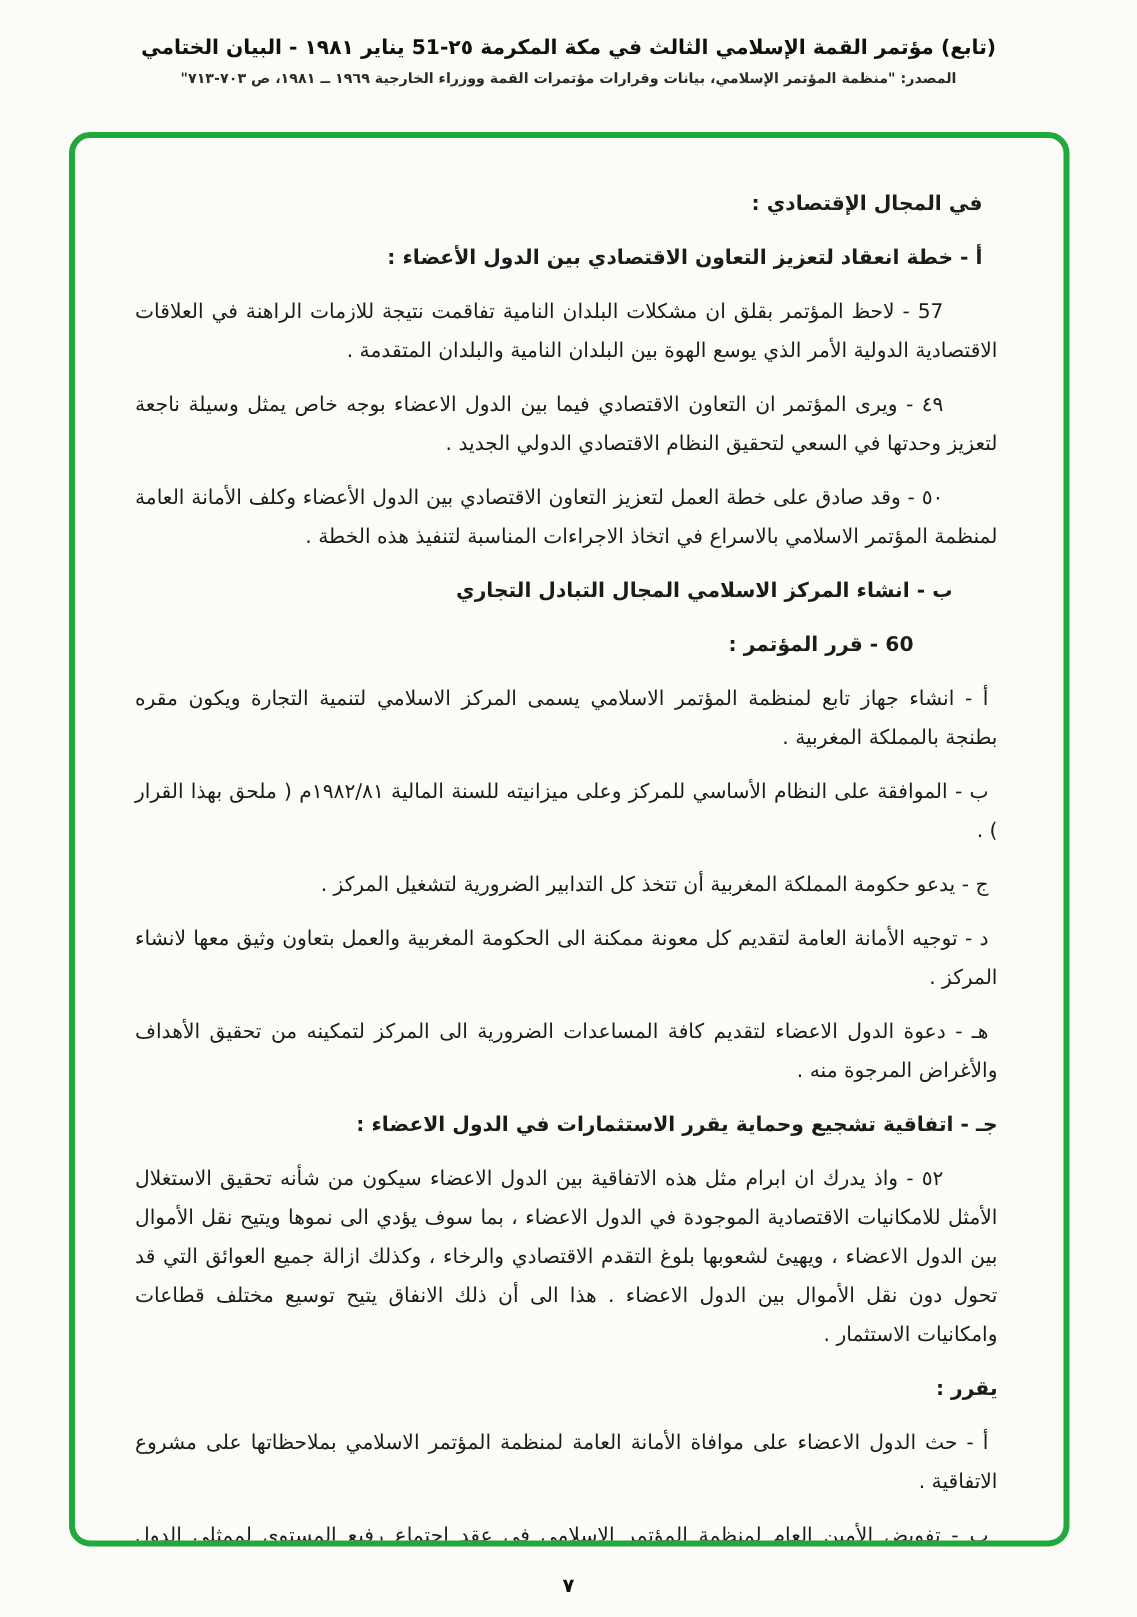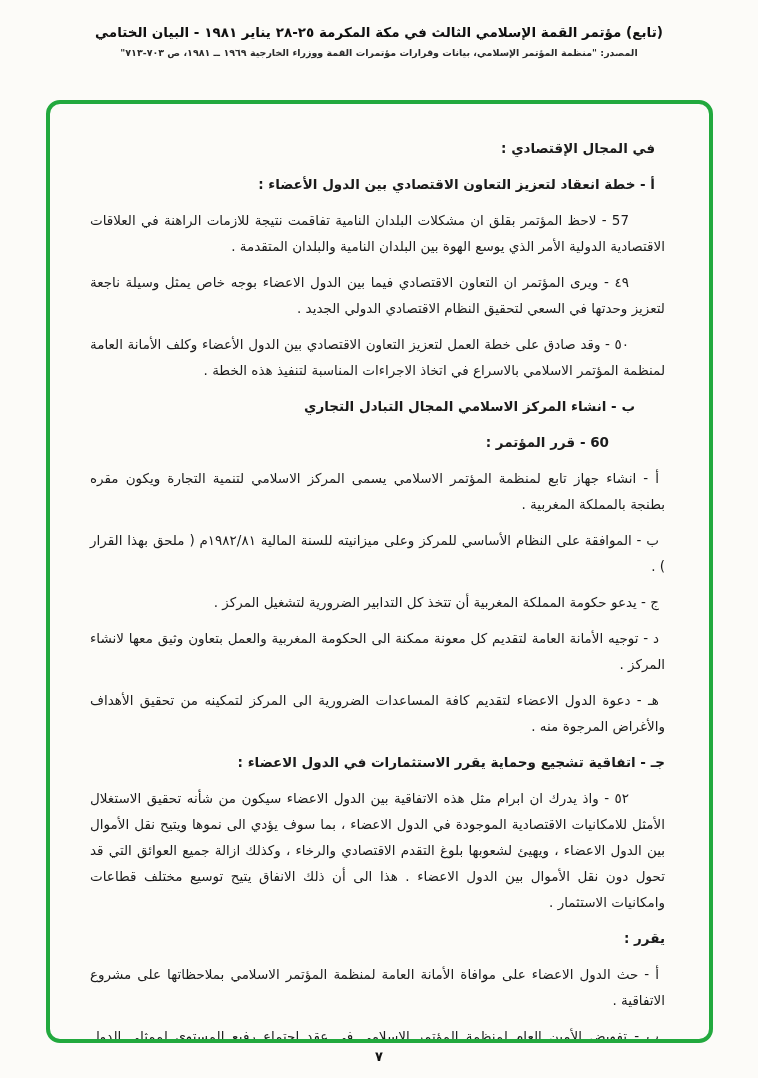--- a/index.html
+++ b/index.html
@@ -15,21 +15,21 @@
   }
 
   
   .page-header { text-align: center; padding-top: 24px; }
   .header-title  { font-size: 13.5px; font-weight: bold; color: #101010; }
   .header-source { font-size: 9.5px;  font-weight: bold; margin-top: 7px; color: #2a2a2a; }
 
   
   .green-frame {
     position: absolute;
-    top: 100px;
+    top: 88px;
     right: 45px;
     width: 667px;
     height: 943px;
     box-sizing: border-box;
     border: 4px solid var(--accent, #22a93e);
     border-radius: 14px;
     padding: 26px 44px 10px 40px;
     overflow: hidden;
   }
 
@@ -45,21 +45,21 @@
   
   .page-footer { position: absolute; top: 1046px; left: 0; width: 100%; text-align: center; }
   .page-number { font-size: 13px; font-weight: bold; color: #101010; }
 </style>
 </head>
 <body>
 
 <div class="page">
 
   <header class="page-header">
-    <div class="header-title">(تابع) مؤتمر القمة الإسلامي الثالث في مكة المكرمة ٢٥-٢٨ يناير ١٩٨١ - البيان الختامي</div>
+    <div class="header-title">(تابع) مؤتمر القمة الإسلامي الثالث في مكة المكرمة ٢٥-51 يناير ١٩٨١ - البيان الختامي</div>
     <div class="header-source">المصدر: "منظمة المؤتمر الإسلامي، بيانات وقرارات مؤتمرات القمة ووزراء الخارجية ١٩٦٩ ــ ١٩٨١، ص ٧٠٣-٧١٣"</div>
   </header>
 
   <div class="green-frame">
 
     <p class="blk h">في المجال الإقتصادي :</p>
     <p class="blk h">أ - خطة انعقاد لتعزيز التعاون الاقتصادي بين الدول الأعضاء :</p>
     <p class="blk p-num">57 - لاحظ المؤتمر بقلق ان مشكلات البلدان النامية تفاقمت نتيجة للازمات الراهنة في العلاقات الاقتصادية الدولية الأمر الذي يوسع الهوة بين البلدان النامية والبلدان المتقدمة .</p>
     <p class="blk p-num">٤٩ - ويرى المؤتمر ان التعاون الاقتصادي فيما بين الدول الاعضاء بوجه خاص يمثل وسيلة ناجعة لتعزيز وحدتها في السعي لتحقيق النظام الاقتصادي الدولي الجديد .</p>
     <p class="blk p-num">٥٠ - وقد صادق على خطة العمل لتعزيز التعاون الاقتصادي بين الدول الأعضاء وكلف الأمانة العامة لمنظمة المؤتمر الاسلامي بالاسراع في اتخاذ الاجراءات المناسبة لتنفيذ هذه الخطة .</p>

